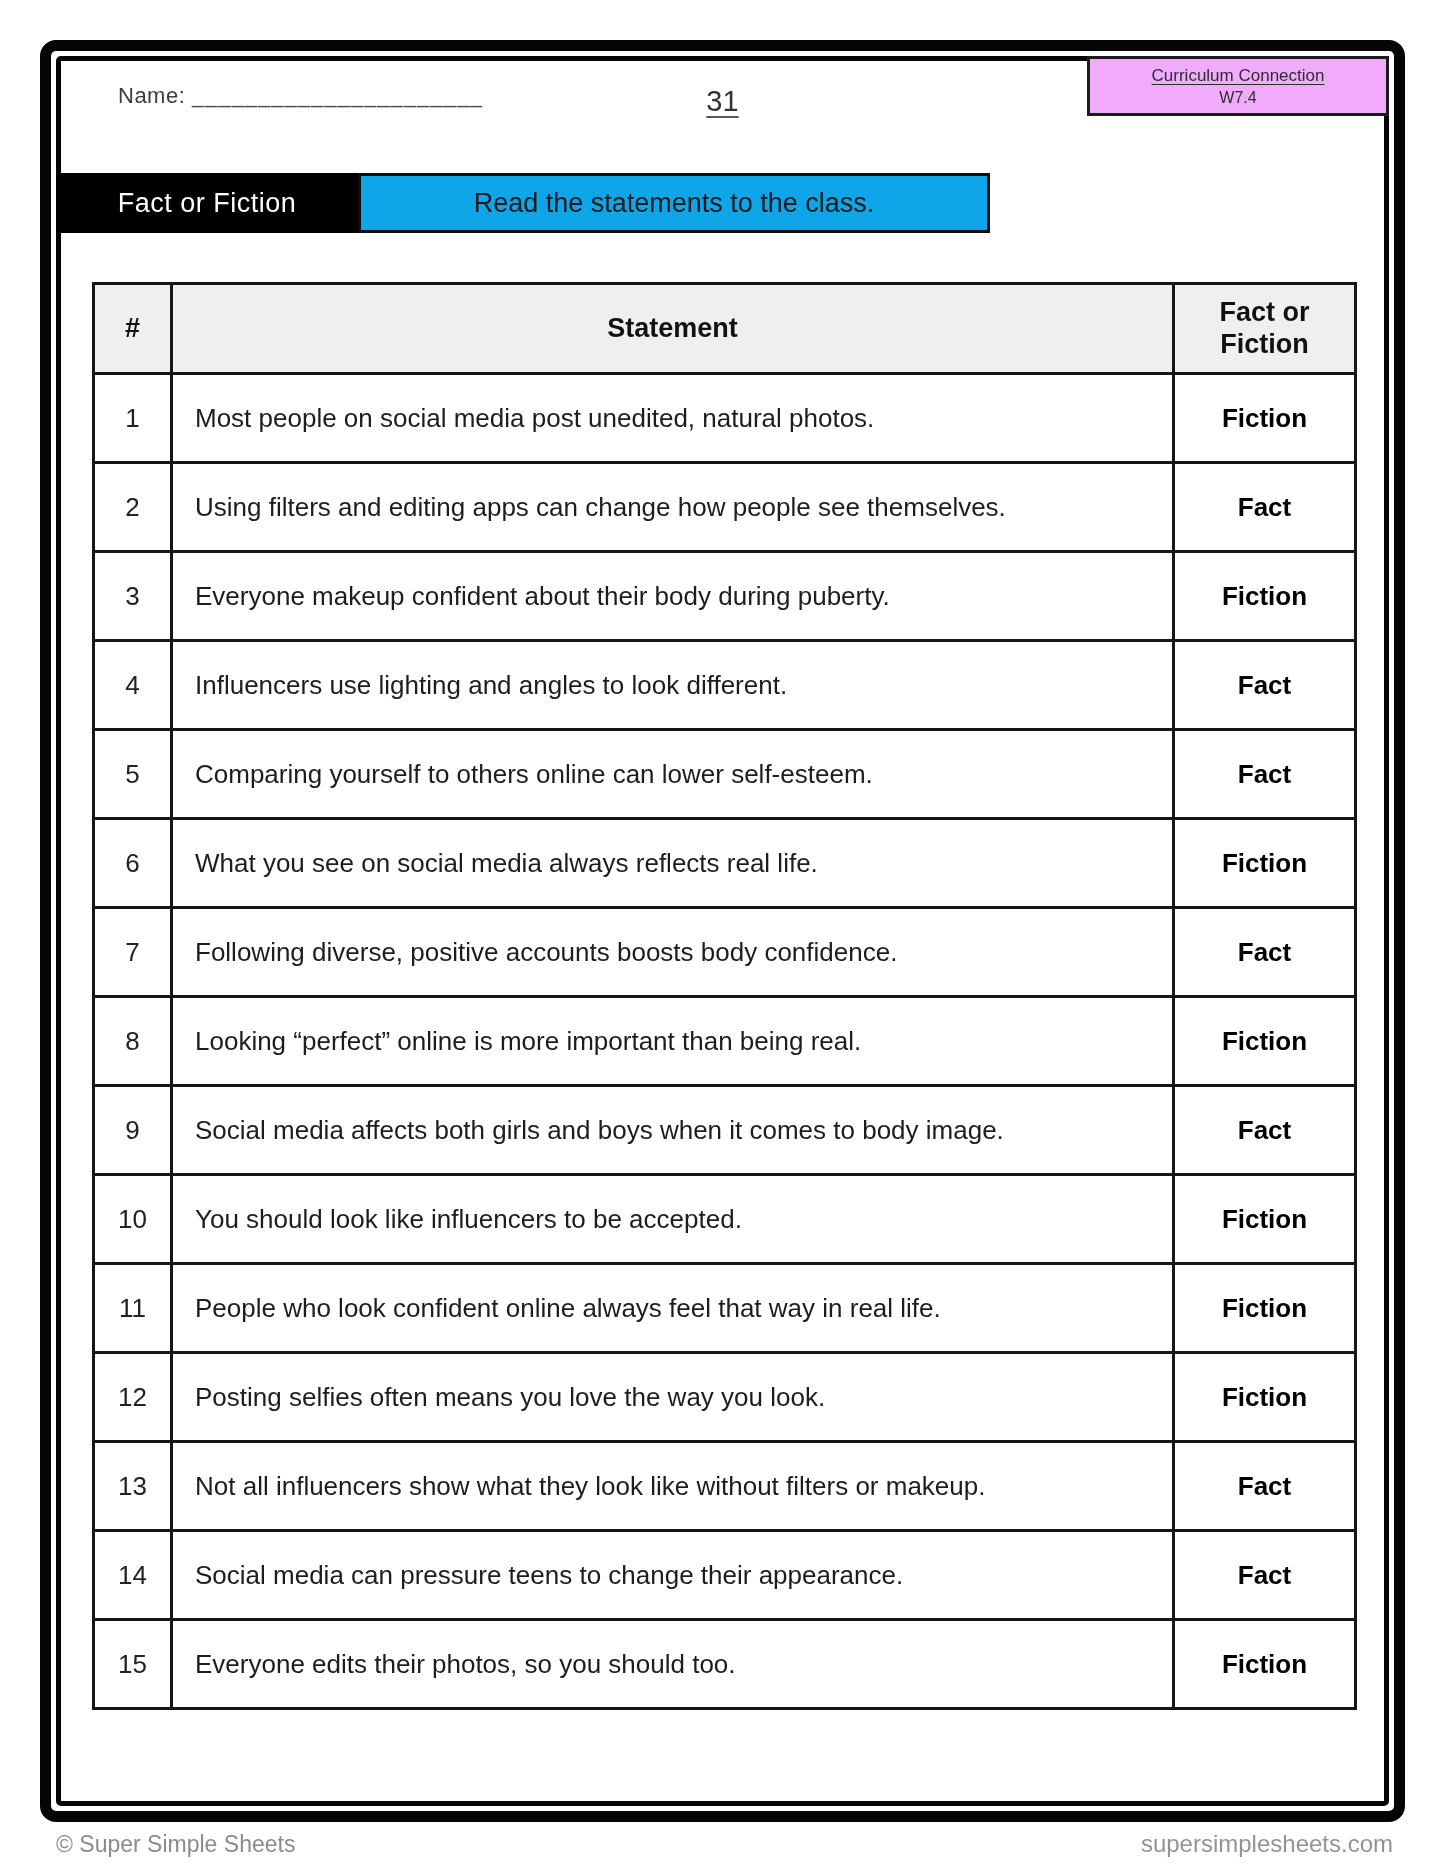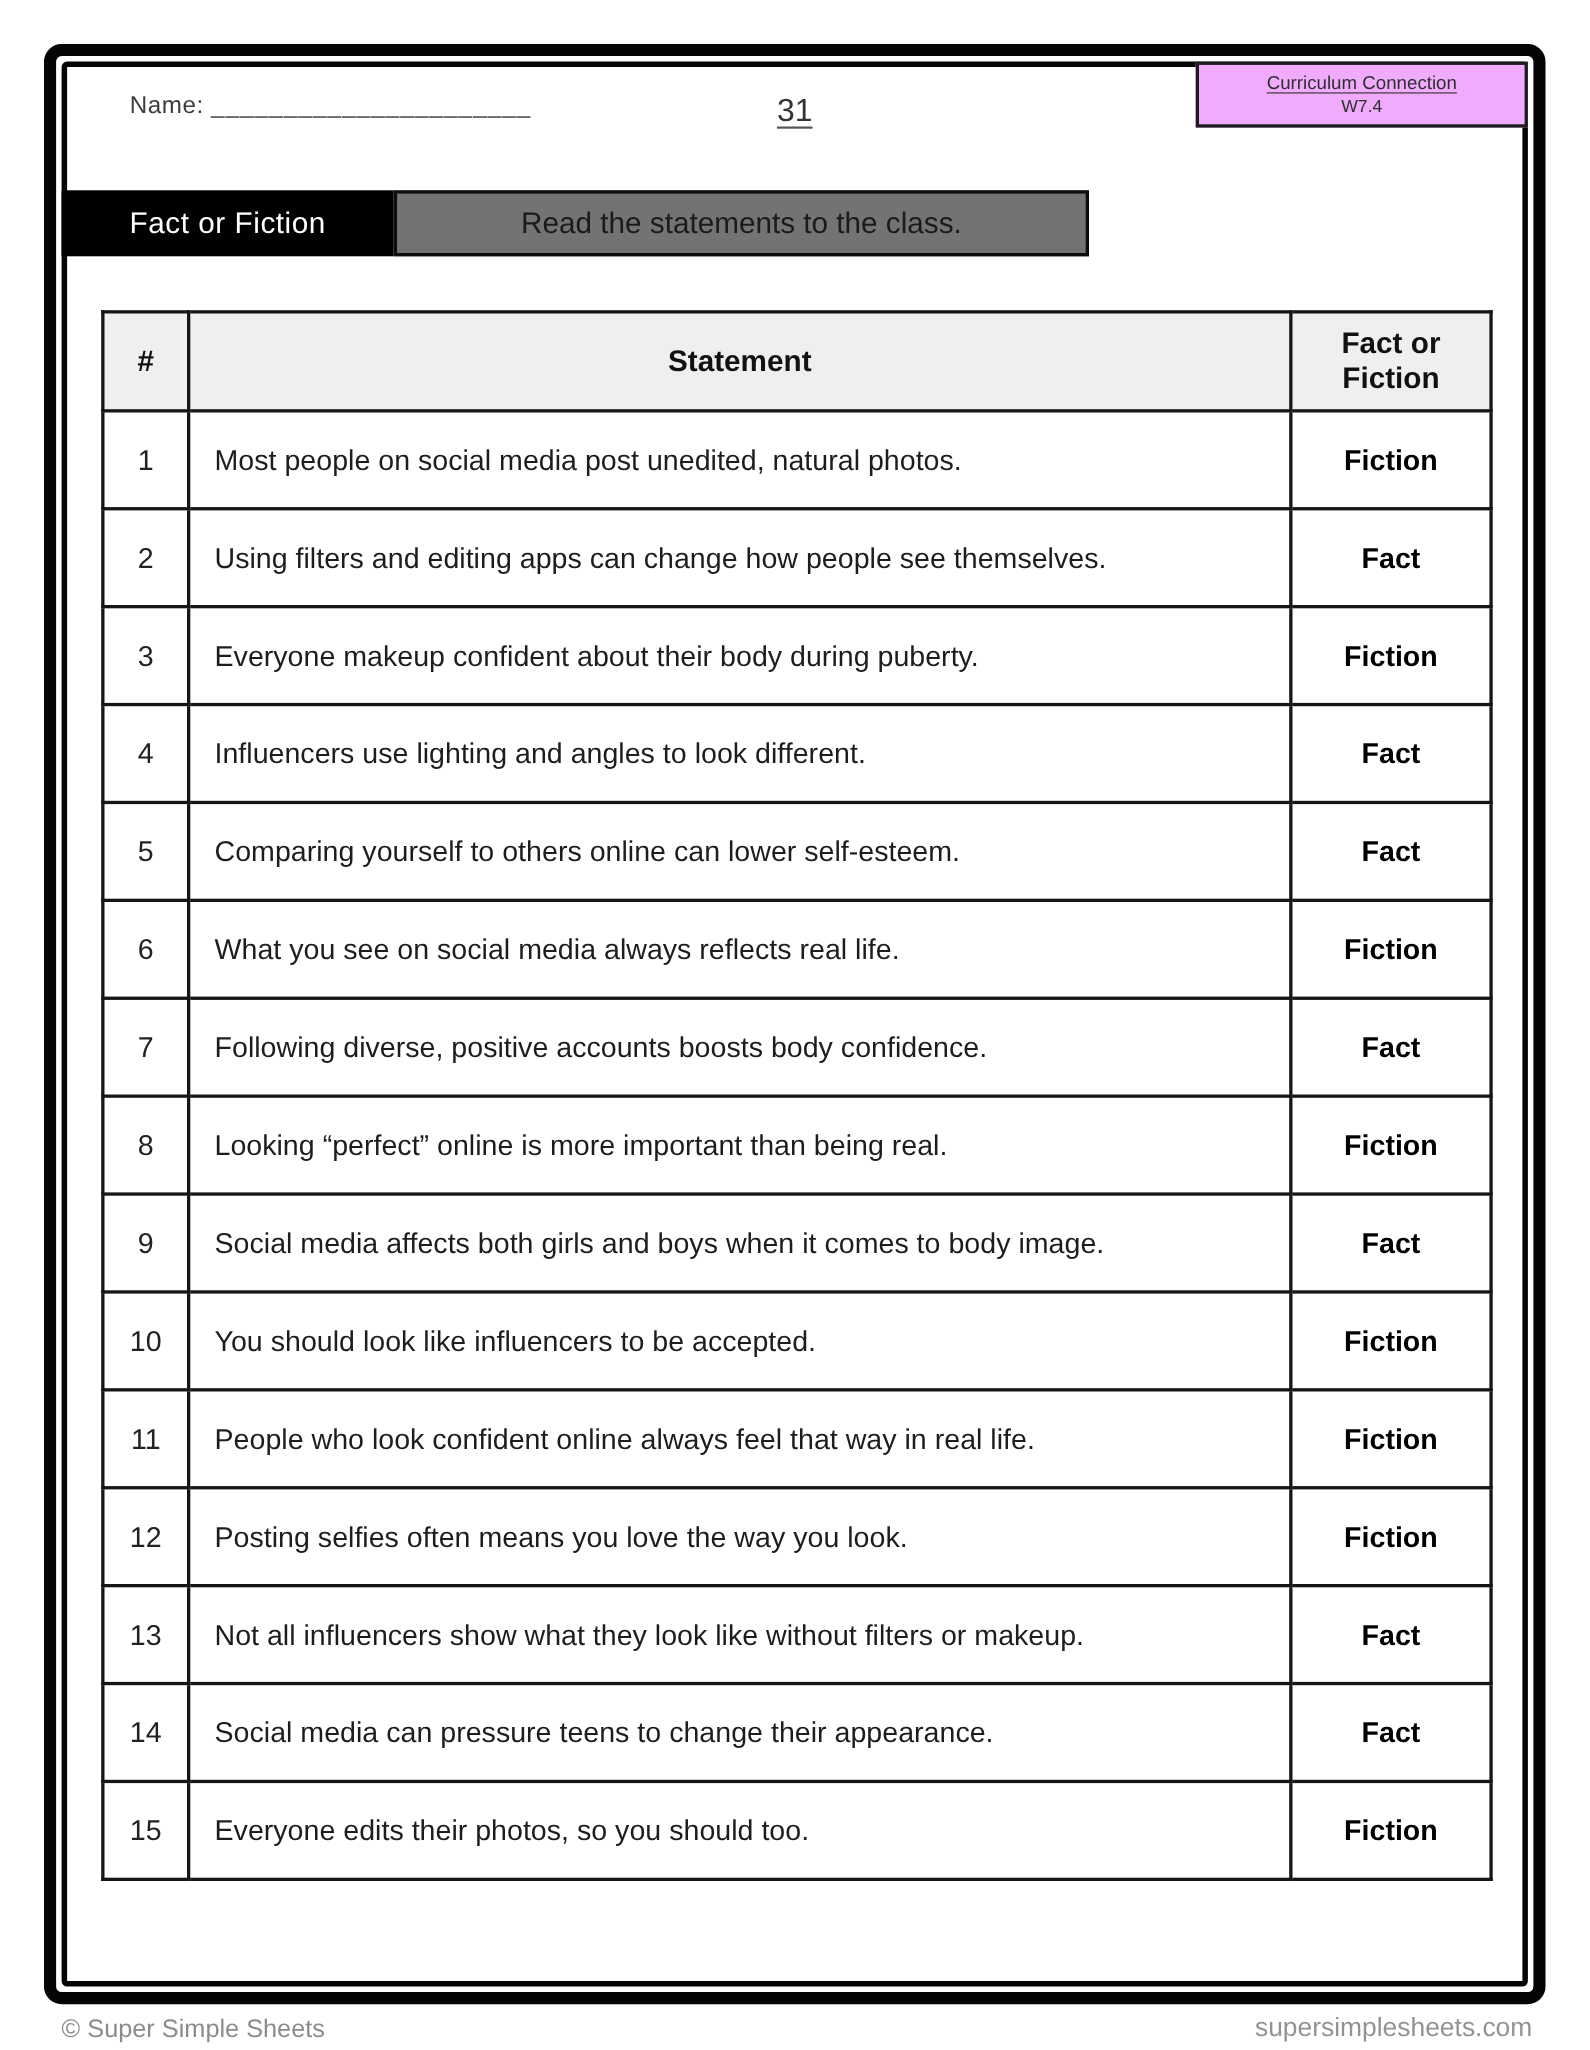--- a/index.html
+++ b/index.html
@@ -68,21 +68,21 @@
   }
   .activity-title {
     width: 302px; height: 60px;
     background: #000;
     color: #fff;
     display: flex; align-items: center; justify-content: center;
     font-size: 27px; letter-spacing: 0.5px;
   }
   .activity-instruction {
     width: 632px; height: 60px;
-    background: #737373;
+    background: #0ea5e9;
     border: 3px solid #0d0d0d;
     display: flex; align-items: center; justify-content: center;
     font-size: 27px; color: #1b1b1b;
   }
 
   
   table.statements {
     position: absolute; left: 31px; top: 221px;
     width: 1265px;
     border-collapse: collapse;

